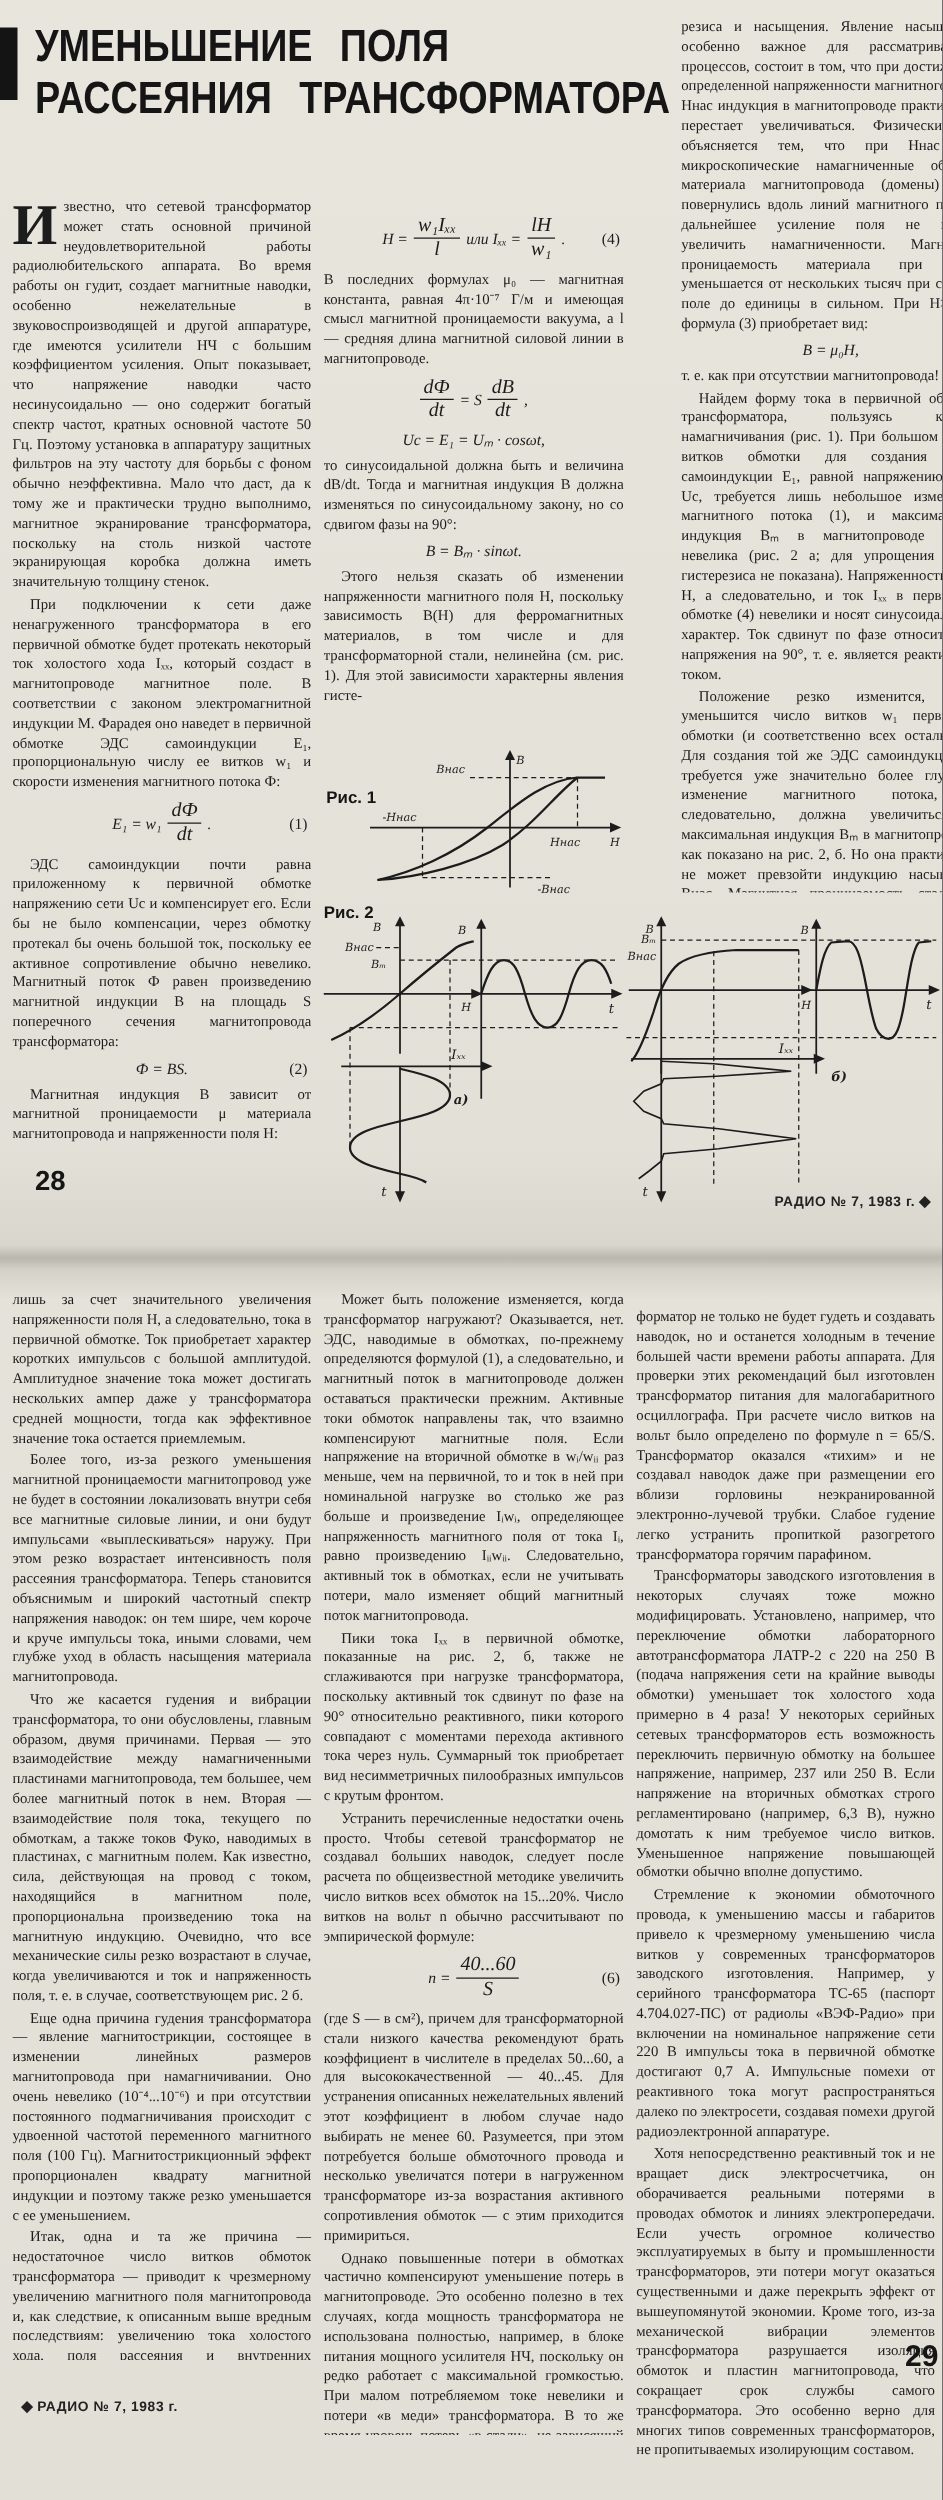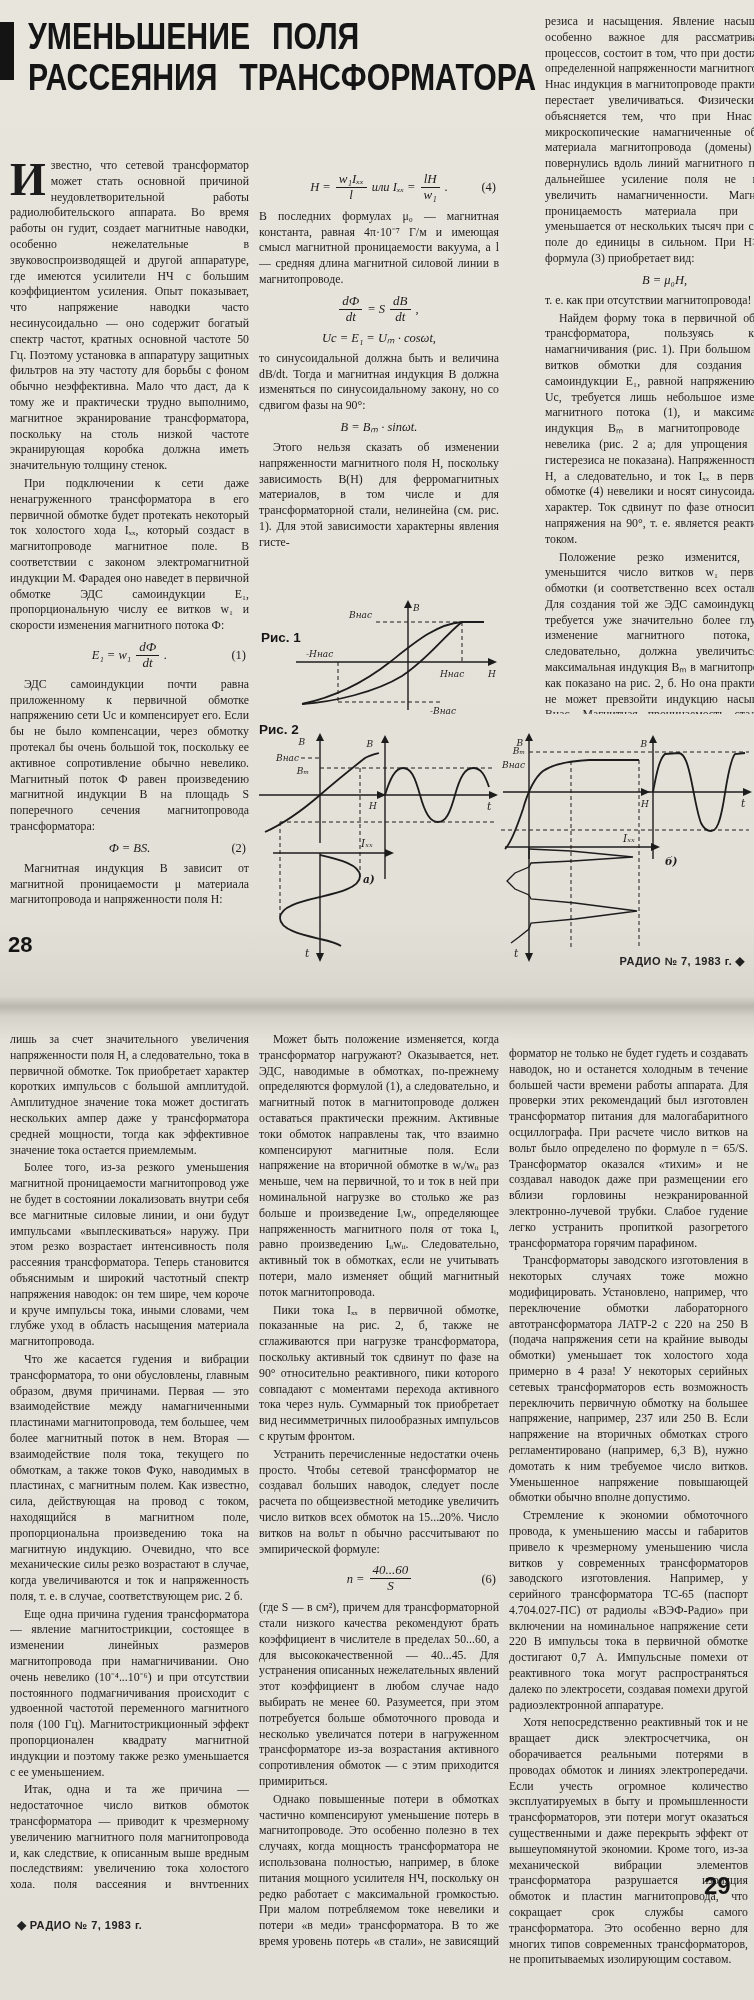--- a/index.html
+++ b/index.html
@@ -14,32 +14,32 @@
     letter-spacing:0px;word-spacing:16px;color:#151515;
     transform:scaleX(.84);transform-origin:left top;white-space:nowrap;}
   .col{position:absolute;text-align:justify;font-size:11.8px;line-height:15.8px;overflow:hidden;}
   .col p{margin:0 0 2px 0;text-indent:14px;}
   .col p.noind{text-indent:0;}
   .dropcap{float:left;font-weight:bold;font-size:46px;line-height:37px;padding:3px 5px 0 0;}
   .formula{display:flex;align-items:center;justify-content:center;position:relative;
     margin:6px 0;font-size:12.5px;line-height:14px;text-indent:0;}
   .formula .f-body{display:inline-flex;align-items:center;gap:5px;font-style:italic;}
   .formula .f-no{position:absolute;right:3px;top:50%;transform:translateY(-50%);font-style:normal;}
-  .frac{display:inline-flex;flex-direction:column;text-align:center;line-height:1.15;font-size:13px;}
+  .frac{display:inline-flex;flex-direction:column;text-align:center;line-height:1.15;font-size:16px;}
   .frac .fr-n{border-bottom:1px solid #1c1c1c;padding:0 3px;}
   .frac .fr-d{padding:0 3px;}
   .figcap{position:absolute;font-family:"Liberation Sans",sans-serif;font-weight:bold;font-size:13.5px;color:#151515;}
   .figure{position:absolute;}
   svg .ax{stroke:#1c1c1c;stroke-width:1.4;fill:none;}
   svg .cv{stroke:#1c1c1c;stroke-width:1.8;fill:none;}
   svg .ds{stroke:#1c1c1c;stroke-width:1;fill:none;stroke-dasharray:4 3;}
   svg .ah{fill:#1c1c1c;stroke:none;}
   svg text{font-family:"DejaVu Serif",serif;font-style:italic;font-size:10.5px;fill:#1c1c1c;}
   svg text.sm{font-size:9px;}
-  .pageno{position:absolute;font-family:"Liberation Sans",sans-serif;font-weight:bold;font-size:22px;color:#151515;}
+  .pageno{position:absolute;font-family:"Liberation Sans",sans-serif;font-weight:bold;font-size:22px;color:#151515;margin-left:20px;}
   .journal{position:absolute;font-family:"Liberation Sans",sans-serif;font-weight:bold;font-size:11px;
     letter-spacing:.5px;color:#222;}
   .journal .dmd{font-size:12px;padding:0 3px;}
   .seam{position:absolute;left:0;top:996px;width:754px;height:20px;
     background:linear-gradient(180deg,rgba(90,85,75,0) 0%,rgba(90,85,75,.18) 50%,rgba(90,85,75,0) 100%);}
 </style>
 </head>
 <body>
 
 <div id="canvas">

